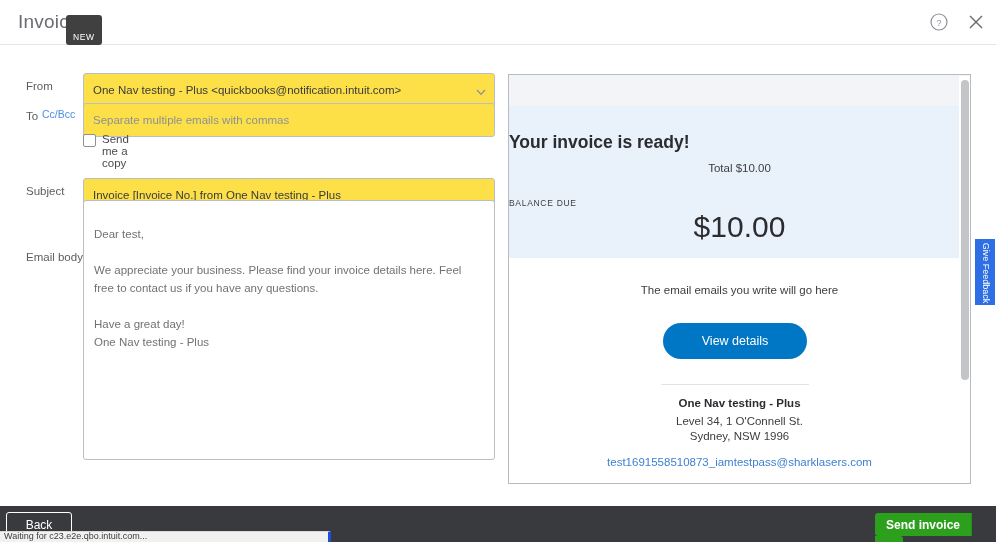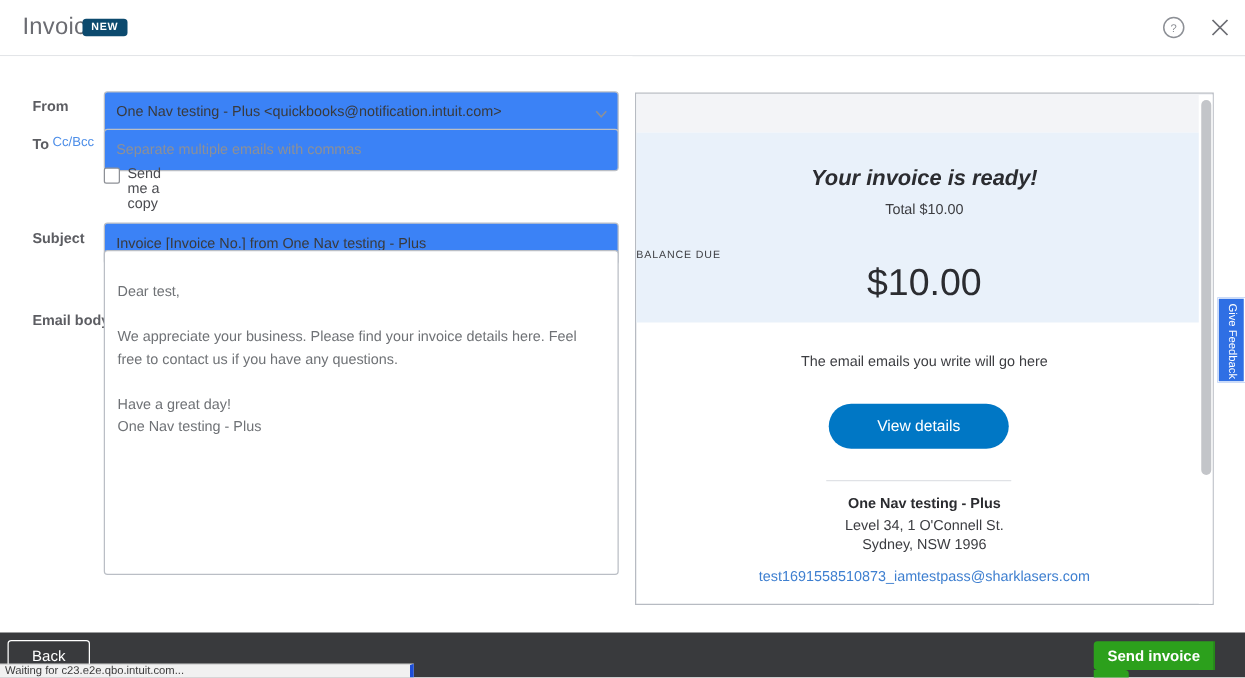--- a/index.html
+++ b/index.html
@@ -15,43 +15,43 @@
     position:absolute;left:0;top:0;width:996px;height:45px;
     background:#ffffff;border-bottom:1px solid #e3e5e8;
     box-sizing:border-box;
   }
   #app-title{
     position:absolute;left:18px;top:11px;
     font-size:19px;font-weight:400;color:#6b6c72;letter-spacing:.2px;
   }
   #new-badge{
     position:absolute;left:66px;top:15px;
-    background:#0c4a6e;color:#ffffff;
-    font-size:8.5px;font-weight:700;letter-spacing:.6px;
-    padding:2px 7px 3px 7px;border-radius:3px;line-height:1;
+    background:#404040;color:#ffffff;
+    font-size:8.5px;font-weight:400;letter-spacing:.6px;
+    padding:18px 7px 3px 7px;border-radius:3px;line-height:1;
   }
   #help-icon{
     position:absolute;left:928px;top:11px;width:22px;height:22px;
     cursor:pointer;
   }
   #close-icon{
     position:absolute;left:965px;top:11px;width:22px;height:22px;
     cursor:pointer;
   }
   
   #form-area{
     position:absolute;left:0;top:45px;width:506px;height:452px;
     background:#fff;
   }
   .field-label{
-    position:absolute;font-size:11.5px;color:#5c5d62;font-weight:700;
+    position:absolute;font-size:11.5px;color:#5c5d62;font-weight:400;
   }
   .txt-input{
     position:absolute;box-sizing:border-box;
-    border:1px solid #babec5;border-radius:3px;background:#3b82f6;
+    border:1px solid #babec5;border-radius:3px;background:#fde047;
     font-family:"Liberation Sans", sans-serif;font-size:11.5px;
     color:#393a3d;padding:16px 9px;outline:none;
   }
   .txt-input::placeholder{color:#8d9096;}
   #from-select-wrap{position:absolute;left:83px;top:28px;width:412px;height:26px;}
   #from-select{
     width:100%;height:26px;line-height:24px;
   }
   #from-chevron{
     position:absolute;right:9px;top:9px;width:10px;height:7px;pointer-events:none;
@@ -93,22 +93,22 @@
     border:1px solid #b7bbc2;box-sizing:border-box;background:#ffffff;
     overflow:hidden;
   }
   #preview-top-strip{
     position:absolute;left:0;top:0;width:100%;height:31px;background:#f3f4f7;
   }
   #preview-hero{
     position:absolute;left:0;top:31px;width:100%;height:152px;background:#e9f1fa;
   }
   #hero-title{
-    position:absolute;left:0;top:57px;width:100%;text-align:center;
-    font-size:17.5px;font-weight:700;color:#2b2c30;font-style:italic;
+    position:absolute;left:0;top:57px;width:100%;
+    font-size:17.5px;font-weight:700;color:#2b2c30;
   }
   #hero-total{
     position:absolute;left:0;top:87px;width:100%;text-align:center;
     font-size:11.5px;color:#3c3d41;
   }
   #hero-balance-label{
     position:absolute;left:0;top:123px;width:100%;
     font-size:8.5px;letter-spacing:.7px;color:#3c3d41;
   }
   #hero-balance-amount{

